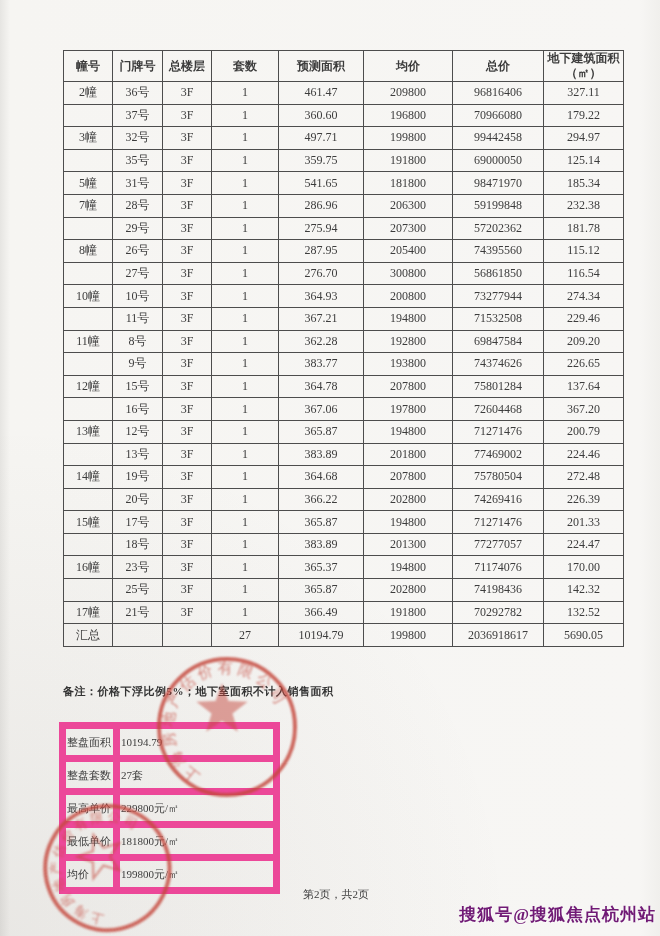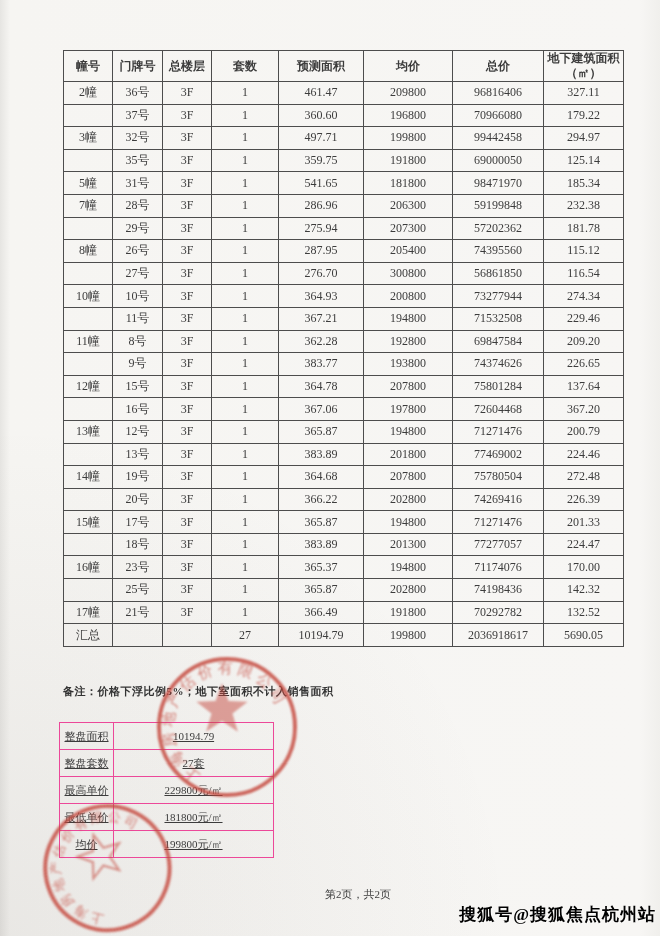--- a/index.html
+++ b/index.html
@@ -29,36 +29,36 @@
     height:30px;font-weight:600;white-space:pre-line;line-height:1.25;
   }
   .main-table td{height:21.6px;}
   
   .note{
     position:absolute;left:63px;top:684px;
     font-size:11px;font-weight:700;letter-spacing:.5px;color:#333;
   }
   .page-footer{
     position:absolute;left:303px;top:887px;
-    font-size:11px;color:#3c3c3c;margin-left:22px;
+    font-size:11px;color:#3c3c3c;
   }
   .watermark{
     position:absolute;right:4px;top:903px;
-    font-size:17px;font-weight:700;letter-spacing:1px;color:#000000;
+    font-size:17px;font-weight:700;letter-spacing:1px;color:#701a75;
     text-shadow:1px 1px 0 rgba(255,255,255,.55), -0.5px -0.5px 0 rgba(255,255,255,.35);
     filter:blur(.3px);
   }
   
   .summary-table{
     position:absolute;left:59px;top:722px;width:214px;
     border-collapse:collapse;table-layout:fixed;font-size:11px;
   }
   .summary-table td{
-    border:1px solid #ec4899;height:24px;
-    text-align:center;vertical-align:middle;color:#3c3c3c;text-decoration:underline;
+    border:7px solid #ec4899;height:24px;
+    vertical-align:middle;color:#3c3c3c;
   }
   
   .stamp{position:absolute;filter:blur(.9px);opacity:.82;z-index:5;pointer-events:none;}
   .stamp-large{left:132px;top:632px;}
   .stamp-small{left:23px;top:783px;transform:rotate(-18deg);}
 </style>
 </head>
 <body>
 
 <table class="main-table">

